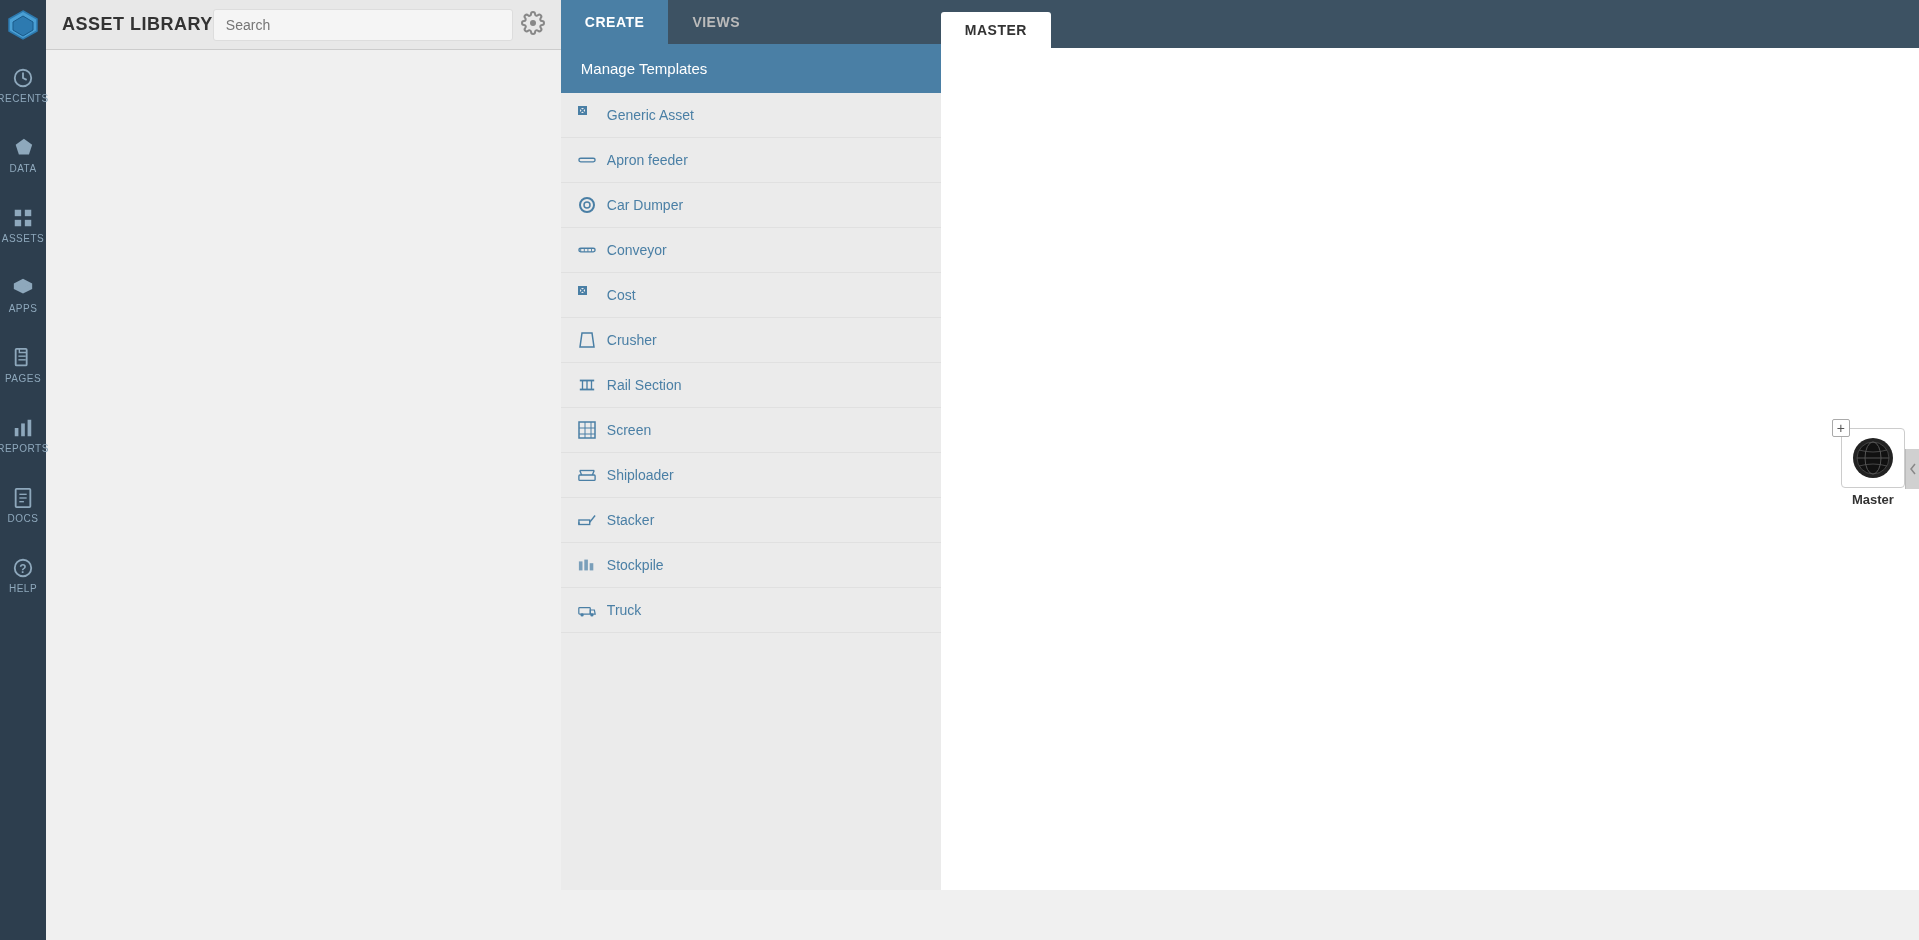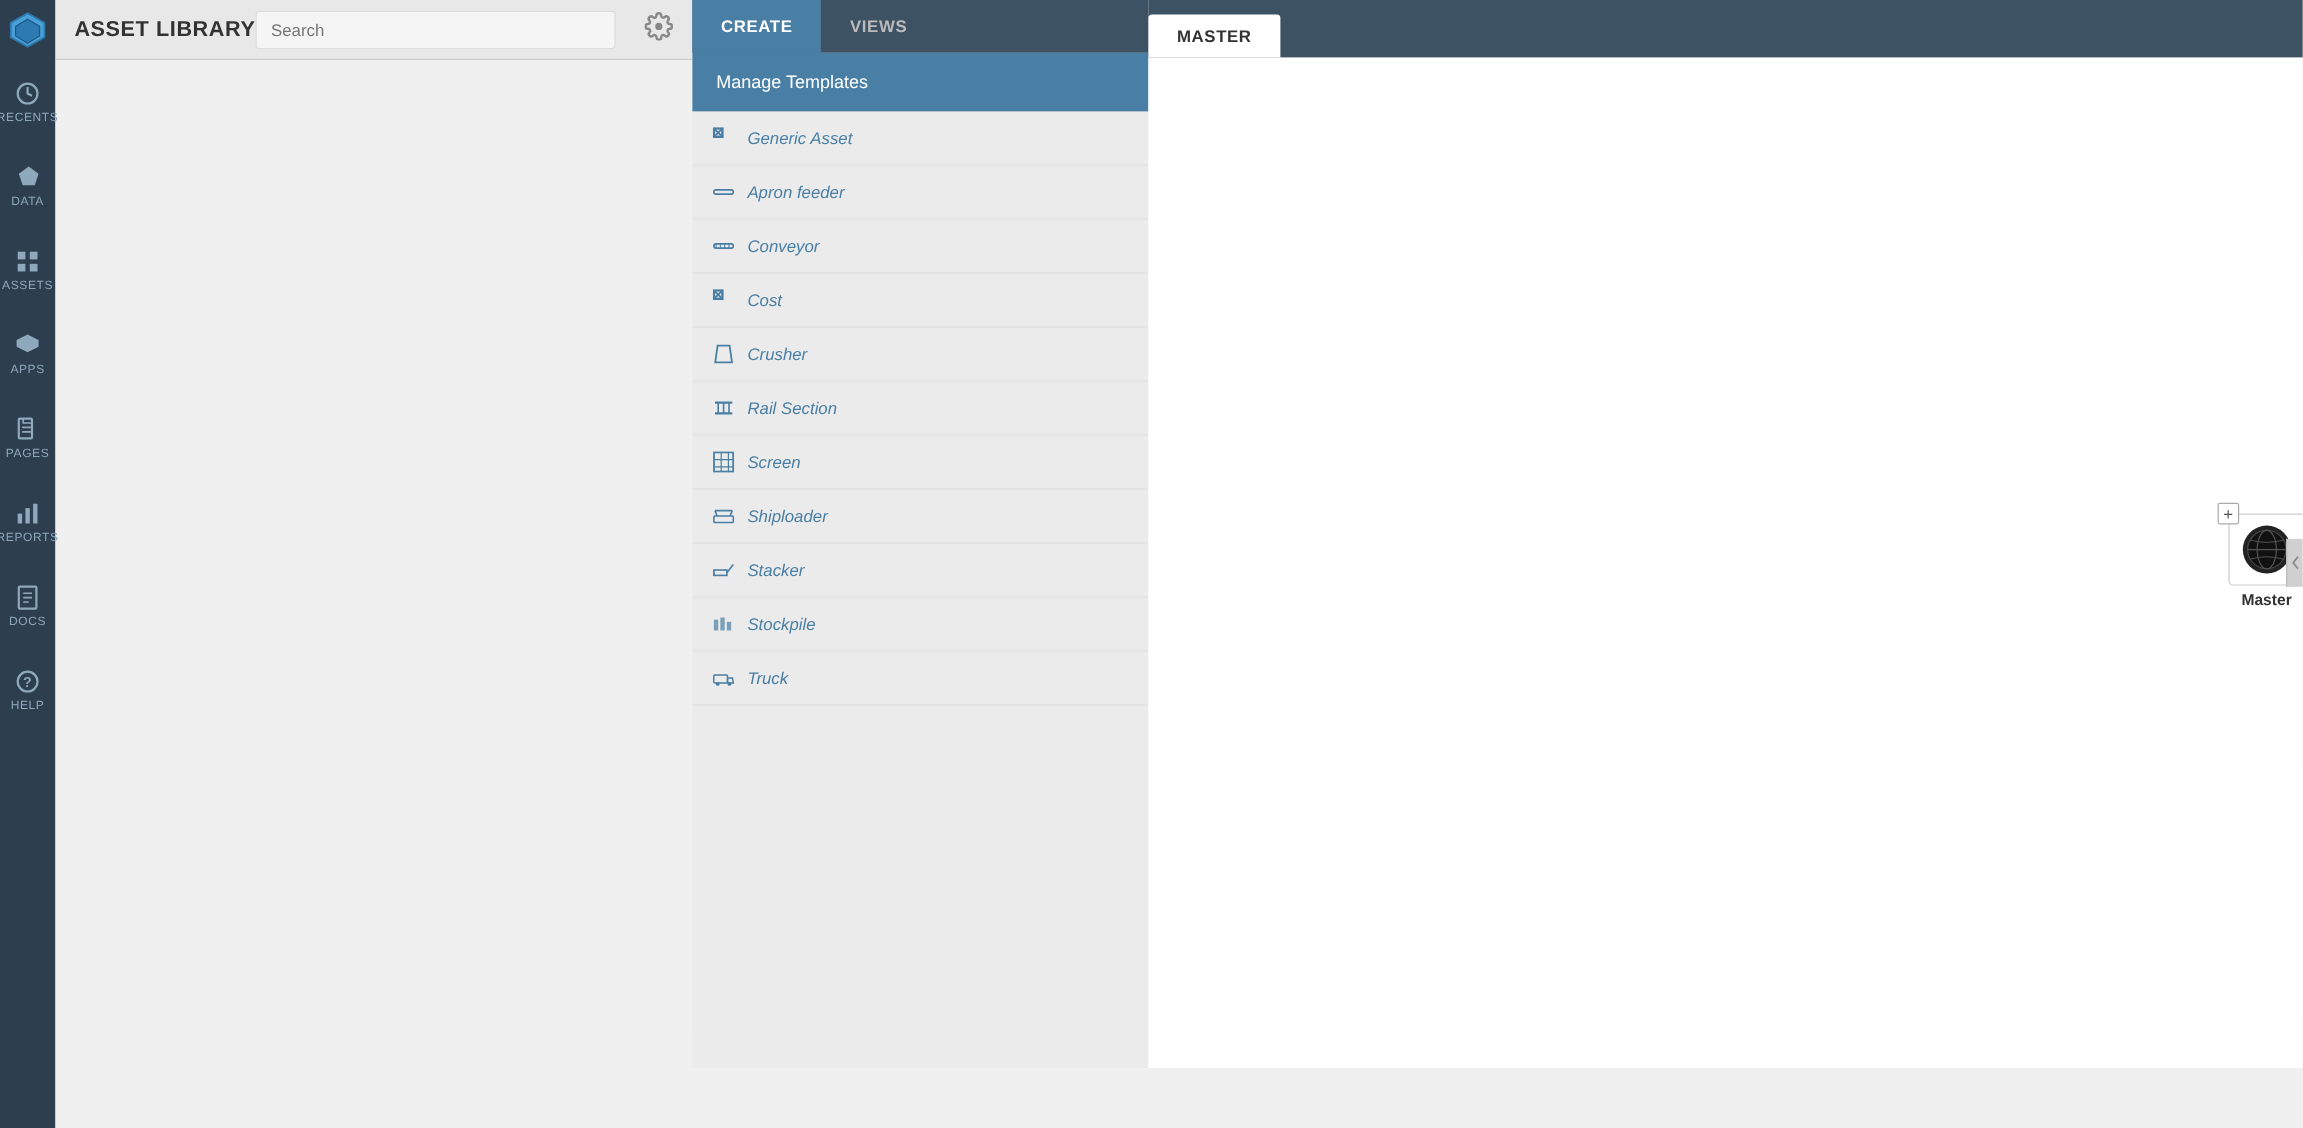--- a/index.html
+++ b/index.html
@@ -87,21 +87,21 @@
     }
     .header-title {
       font-size: 18px;
       font-weight: 600;
       color: #333;
       letter-spacing: 0.5px;
     }
     .header-right {
       display: flex;
       align-items: center;
-      gap: 24px;
+      gap: 8px;
     }
     .search-box {
       width: 300px;
       height: 32px;
       background: #f5f5f5;
       border: 1px solid #ddd;
       border-radius: 3px;
       padding: 0 12px;
       font-size: 14px;
       color: #999;
@@ -182,21 +182,20 @@
       flex-shrink: 0;
       display: flex;
       align-items: center;
       justify-content: center;
       color: #4a7fa5;
     }
     .template-item-icon svg { width: 18px; height: 18px; fill: currentColor; }
     .template-item-label {
       font-size: 14px;
       color: #4a7fa5;
-      font-style: italic;
     }
 
     
     .canvas-tabs {
       display: flex;
       background: #3d5263;
       flex-shrink: 0;
       height: 48px;
       align-items: flex-end;
     }
@@ -418,20 +417,29 @@
 
         <div class="template-item">
           <div class="template-item-icon">
             <svg viewBox="0 0 20 12">
                 <rect x="1" y="4" width="18" height="4" rx="2" fill="none" stroke="currentColor" stroke-width="1.5"></rect>
               </svg>
           </div>
           <span class="template-item-label">Apron feeder</span>
         </div>
 
+        <div class="template-item">
+          <div class="template-item-icon">
+            <svg viewBox="0 0 18 18">
+                <circle cx="9" cy="9" r="7" fill="none" stroke="currentColor" stroke-width="2"></circle>
+                <circle cx="9" cy="9" r="3" fill="none" stroke="currentColor" stroke-width="1.5"></circle>
+              </svg>
+          </div>
+          <span class="template-item-label">Car Dumper</span>
+        </div>
 
         <div class="template-item">
           <div class="template-item-icon">
             <svg viewBox="0 0 20 12">
                 <rect x="1" y="4" width="18" height="4" rx="2" fill="none" stroke="currentColor" stroke-width="1.5"></rect>
                 <line x1="3" y1="4" x2="3" y2="8" stroke="currentColor" stroke-width="1"></line>
                 <line x1="7" y1="4" x2="7" y2="8" stroke="currentColor" stroke-width="1"></line>
                 <line x1="11" y1="4" x2="11" y2="8" stroke="currentColor" stroke-width="1"></line>
                 <line x1="15" y1="4" x2="15" y2="8" stroke="currentColor" stroke-width="1"></line>
               </svg>

